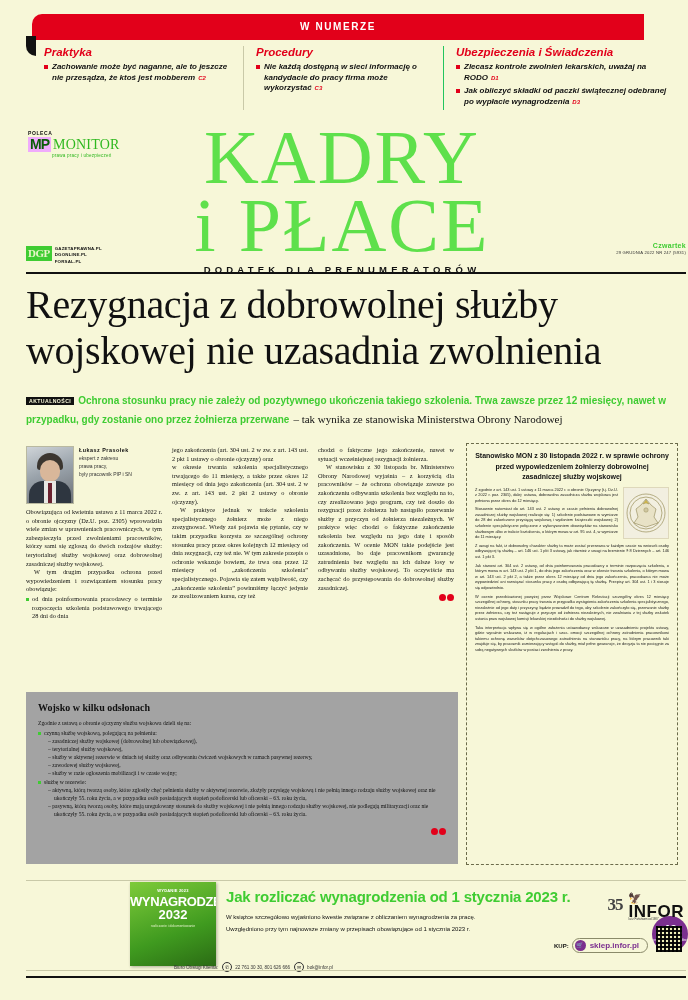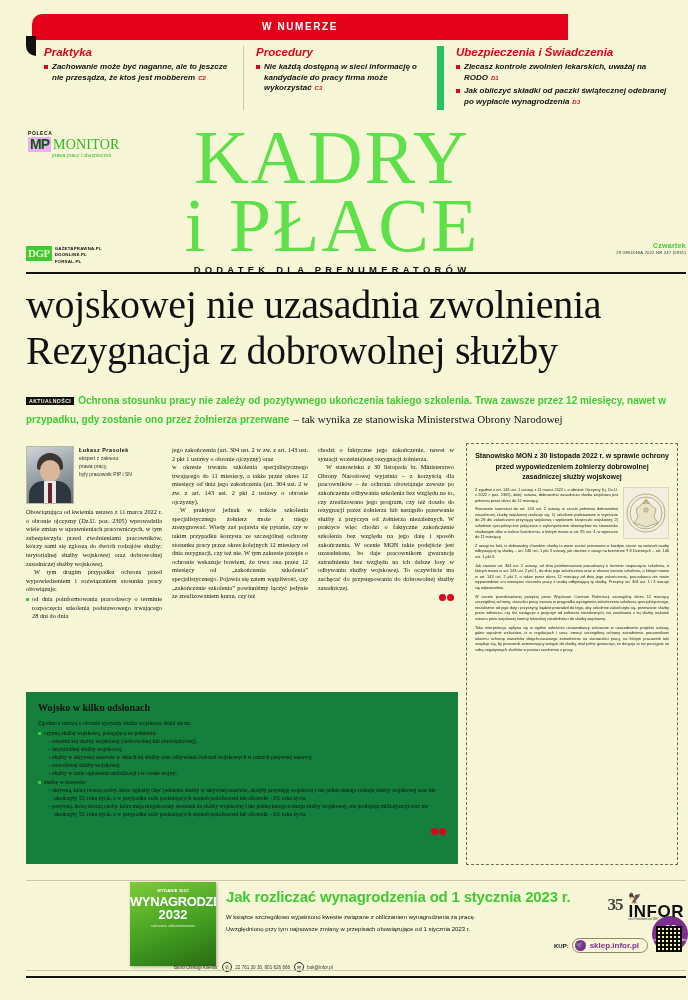--- a/index.html
+++ b/index.html
@@ -9,35 +9,35 @@
     font-family:"Liberation Serif", serif;
     color:#111;
     overflow:hidden;
     position:relative;
   }
   .page{width:688px;height:1000px;position:relative;box-sizing:border-box;}
 
   
   .wn-wrap{position:absolute;left:0;top:8px;width:688px;height:108px;}
   .wn-bar{
-    position:absolute;left:32px;top:6px;width:536px;height:26px;
+    position:absolute;left:32px;top:6px;width:612px;height:26px;
     background:#e2001a;border-radius:10px 0 0 0;
   }
   .wn-bar-title{
     color:#fff;font-family:"Liberation Sans",sans-serif;font-weight:bold;
     font-size:10px;letter-spacing:1.6px;text-align:center;line-height:26px;
   }
   .wn-hook{
     position:absolute;left:26px;top:28px;width:10px;height:20px;
     background:#111;border-radius:0 0 0 10px;
   }
   .wn-cols{position:absolute;left:44px;top:38px;width:640px;display:flex;}
   .wn-col{padding-right:14px;box-sizing:border-box;}
   .wn-col.c1{width:200px;border-right:1px solid #c9c9a8;}
-  .wn-col.c2{width:200px;border-right:7px solid #22c55e;padding-left:12px;}
+  .wn-col.c2{width:200px;border-right:1px solid #22c55e;padding-left:12px;}
   .wn-col.c3{width:240px;padding-left:12px;}
   .wn-head{
     color:#e2001a;font-family:"Liberation Sans",sans-serif;font-style:italic;
     font-weight:bold;font-size:11.5px;margin-bottom:4px;
   }
   .wn-item{display:flex;font-size:8px;line-height:1.32;margin-bottom:3px;
     font-family:"Liberation Sans",sans-serif;font-style:italic;font-weight:bold;}
   .wn-sq{width:4px;height:4px;background:#e2001a;margin-top:3px;margin-right:4px;flex:none;}
   .wn-ref{color:#e2001a;font-size:6px;vertical-align:baseline;margin-left:3px;font-weight:bold;}
 
@@ -47,21 +47,21 @@
   .poleca-lbl{font-family:"Liberation Sans",sans-serif;font-size:5px;font-weight:bold;
     letter-spacing:.6px;color:#111;margin-bottom:1px;}
   .mp-row{display:flex;align-items:flex-start;}
   .mp-mark{background:#f0abfc;color:#0a5c07;font-family:"Liberation Sans",sans-serif;
     font-weight:bold;font-size:14px;line-height:15px;padding:0 2px;letter-spacing:-1px;}
   .mp-word{color:#2fb81f;font-family:"Liberation Serif",serif;font-size:14px;line-height:15px;
     margin-left:2px;letter-spacing:.2px;}
   .mp-sub{color:#2fb81f;font-family:"Liberation Sans",sans-serif;font-size:4.6px;
     margin-left:24px;margin-top:1px;letter-spacing:.2px;}
 
-  .kadry{position:absolute;left:0;top:0;width:664px;text-align:center;}
+  .kadry{position:absolute;left:10px;top:0;width:664px;text-align:center;}
   .k-l1{color:#5ee04b;font-family:"Liberation Serif",serif;font-size:76px;line-height:62px;
     letter-spacing:2px;margin-top:6px;}
   .k-l2{color:#5ee04b;font-family:"Liberation Serif",serif;font-size:76px;line-height:74px;
     letter-spacing:2px;}
   .k-sub{font-family:"Liberation Sans",sans-serif;font-size:9.5px;font-weight:bold;
     letter-spacing:4.2px;color:#111;margin-top:2px;}
 
   .dgp{position:absolute;left:26px;top:126px;display:flex;align-items:flex-start;}
   .dgp-mark{background:#3fcc32;color:#eaf5c9;font-family:"Liberation Serif",serif;
     font-weight:bold;font-size:11px;line-height:13px;padding:1px 2px;letter-spacing:-.5px;}
@@ -120,21 +120,21 @@
   .mon-title{text-align:center;font-family:"Liberation Sans",sans-serif;font-weight:bold;
     font-size:7px;line-height:10.5px;color:#111;}
   .mon-eagle{float:right;width:46px;height:52px;margin:4px 0 2px 5px;position:relative;}
   .eagle-bg{position:absolute;inset:0;background:#f2efe0;border:1px solid #ded8bb;}
   .mon-body{font-family:"Liberation Sans",sans-serif;font-size:3.9px;line-height:5.6px;
     text-align:justify;color:#1c1c1c;margin-top:4px;}
   .mon-body p{margin:0 0 3px 0;}
 
   
   .greenbox{position:absolute;left:26px;top:692px;width:432px;height:172px;
-    background:#15803d;box-sizing:border-box;padding:10px 12px;}
+    background:#a3a3a3;box-sizing:border-box;padding:10px 12px;}
   .gb-title{font-family:"Liberation Serif",serif;font-weight:bold;font-size:10px;color:#111;
     margin-bottom:7px;}
   .gb-intro{font-family:"Liberation Serif",serif;font-size:5.6px;color:#111;margin-bottom:3px;}
   .gb-l1{display:flex;font-family:"Liberation Serif",serif;font-size:5.6px;line-height:8px;margin-top:1px;}
   .gb-sq{width:3px;height:3px;background:#3fcc32;margin-top:2.5px;margin-right:3px;flex:none;}
   .gb-l2{font-family:"Liberation Serif",serif;font-size:5.6px;line-height:8px;
     padding-left:16px;text-indent:-6px;}
   .gb-end{text-align:right;margin-top:2px;}
 
   
@@ -267,22 +267,22 @@
 
     <div class="datebox">
       <div class="date-day">Czwartek</div>
       <div class="date-full">29 GRUDNIA 2022 NR 247 (5931)</div>
     </div>
 
     <div class="mast-rule"></div>
   </div>
 
   <div class="headline">
+    <div class="hl">Rezygnacja z dobrowolnej służby</div>
     <div class="hl">wojskowej nie uzasadnia zwolnienia</div>
-    <div class="hl">Rezygnacja z dobrowolnej służby</div>
   </div>
 
   <div class="lead">
     <span class="lead-tag">AKTUALNOŚCI</span>
     <span class="lead-txt">Ochrona stosunku pracy nie zależy od pozytywnego ukończenia takiego szkolenia. Trwa zawsze przez 12 miesięcy, nawet w przypadku, gdy zostanie ono przez żołnierza przerwane</span>
     <span class="lead-dark">– tak wynika ze stanowiska Ministerstwa Obrony Narodowej</span>
   </div>
 
   <div class="body">
 

